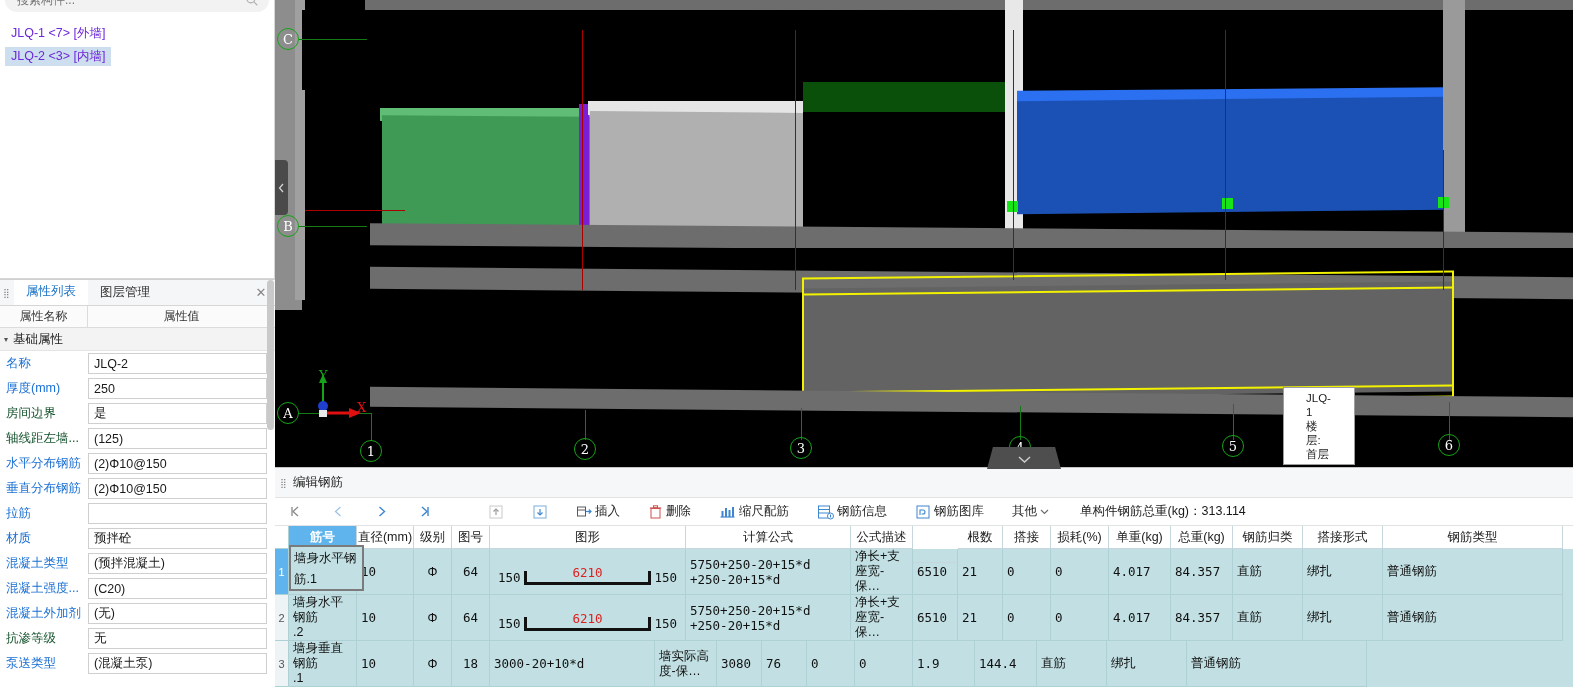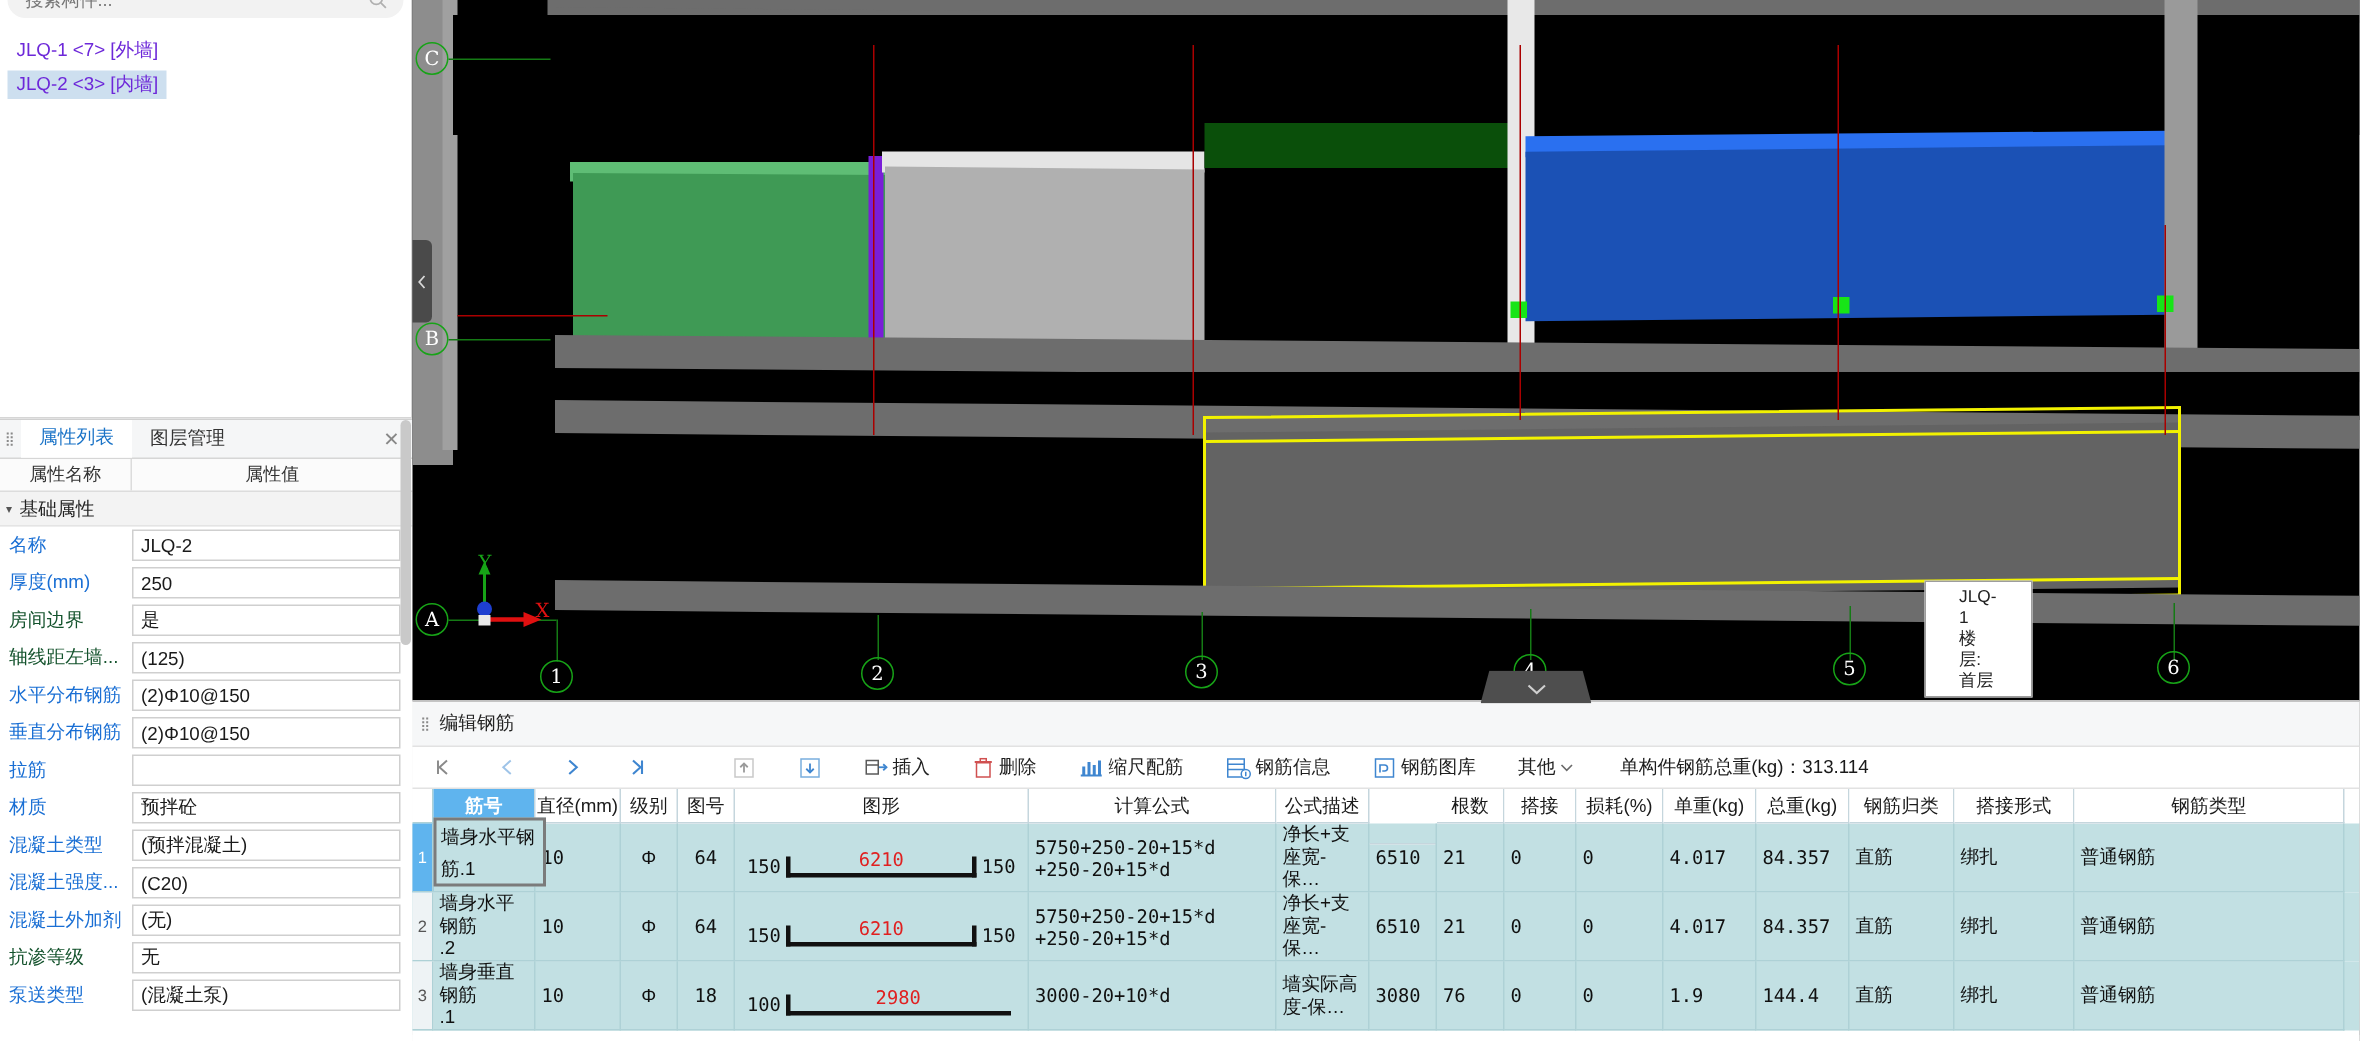--- a/index.html
+++ b/index.html
@@ -646,31 +646,20 @@
             <div class="rownum">3</div>
             <div class="td cjk" style="width: 68px; flex: 0 0 68px;">
               <div class="two-line">
                 <div>墙身垂直钢筋</div>
                 <div>.1</div>
               </div>
             </div>
             <div class="td" style="width: 57px; flex: 0 0 57px;">10</div>
             <div class="td cjk ctr" style="width: 38px; flex: 0 0 38px;">Φ</div>
             <div class="td ctr" style="width: 38px; flex: 0 0 38px;">18</div>
-            <div class="td" style="width: 196px; flex: 0 0 196px;">
-              <div class="shape-cell">
-                <span>100</span>
-                <div class="shape-mid">
-                  <span class="shape-num">2980</span>
-                  <span class="shape-bar"></span>
-                  <span class="shape-leg l"></span>
-                </div>
-                <span></span>
-              </div>
-            </div>
             <div class="td" style="width: 165px; flex: 0 0 165px;">
               <div class="two-line">
                 <div>3000-20+10*d</div>
               </div>
             </div>
             <div class="td cjk" style="width: 62px; flex: 0 0 62px;">
               <div class="two-line">
                 <div>墙实际高</div>
                 <div>度-保…</div>
               </div>

